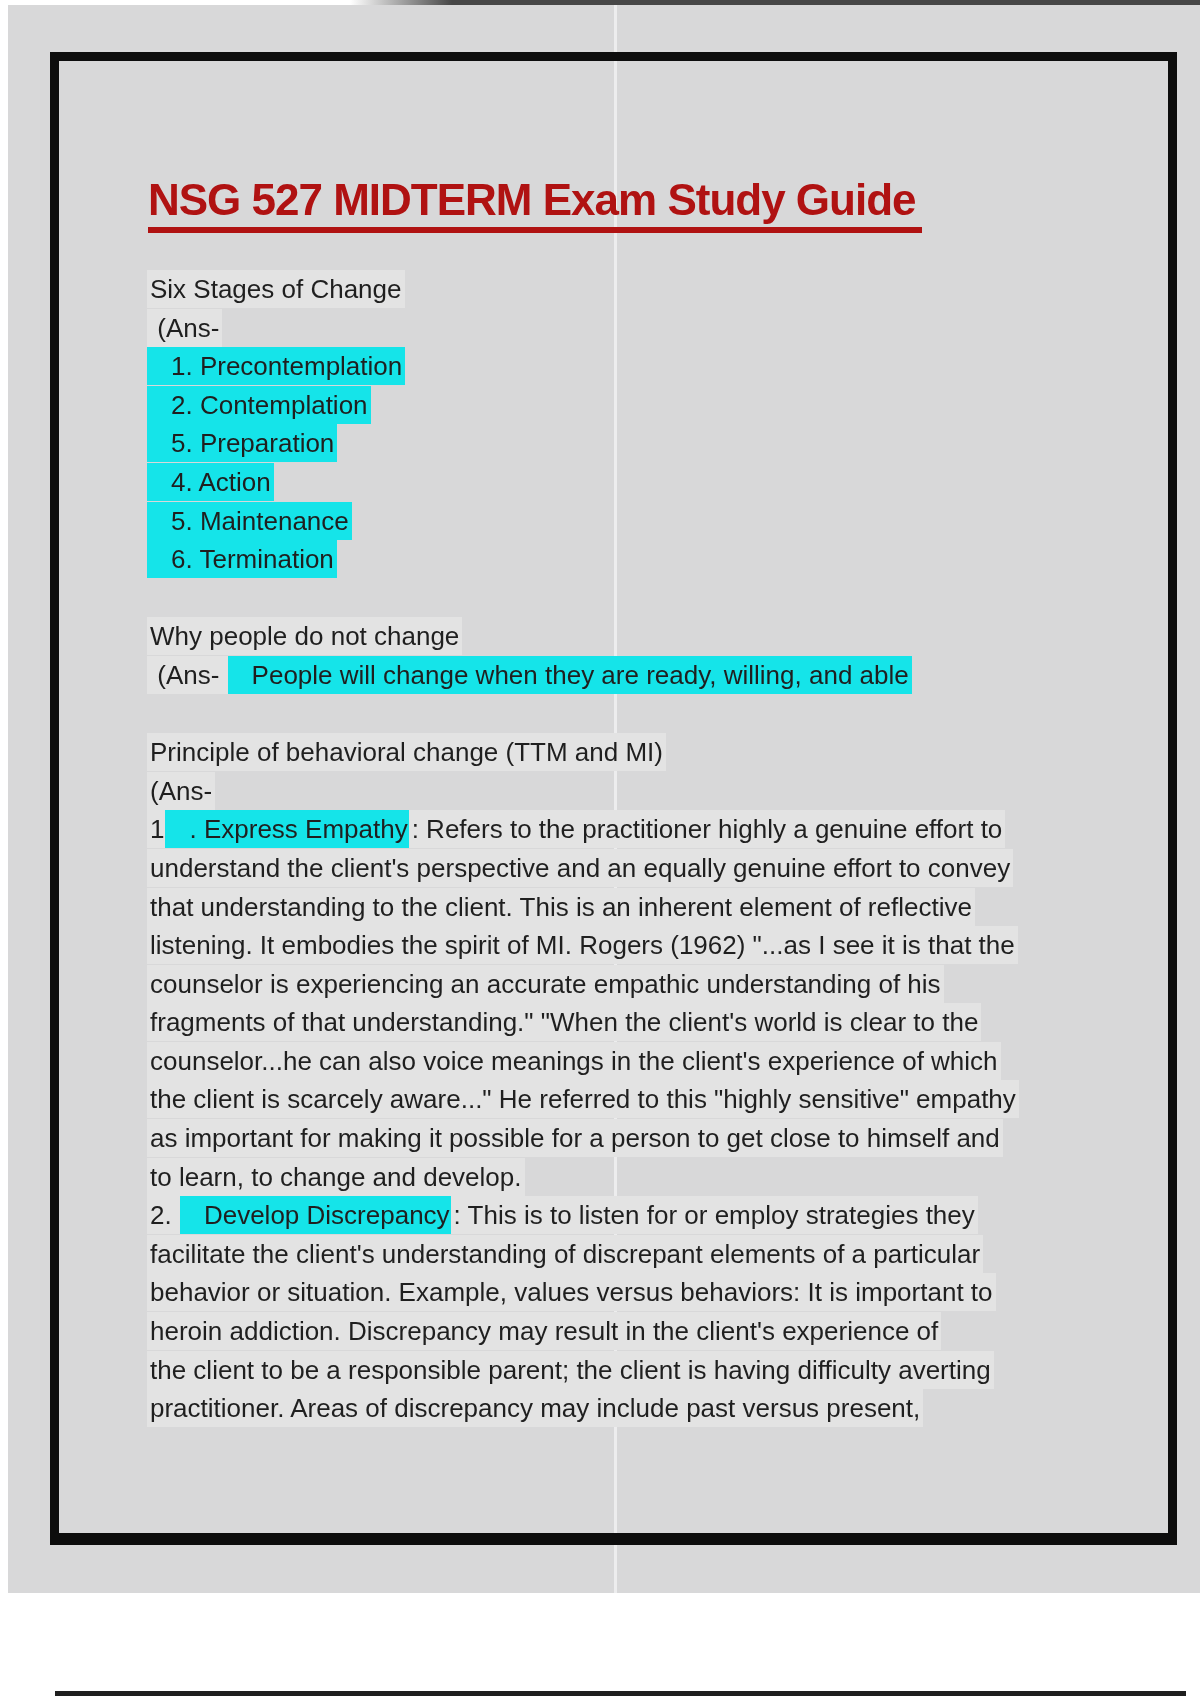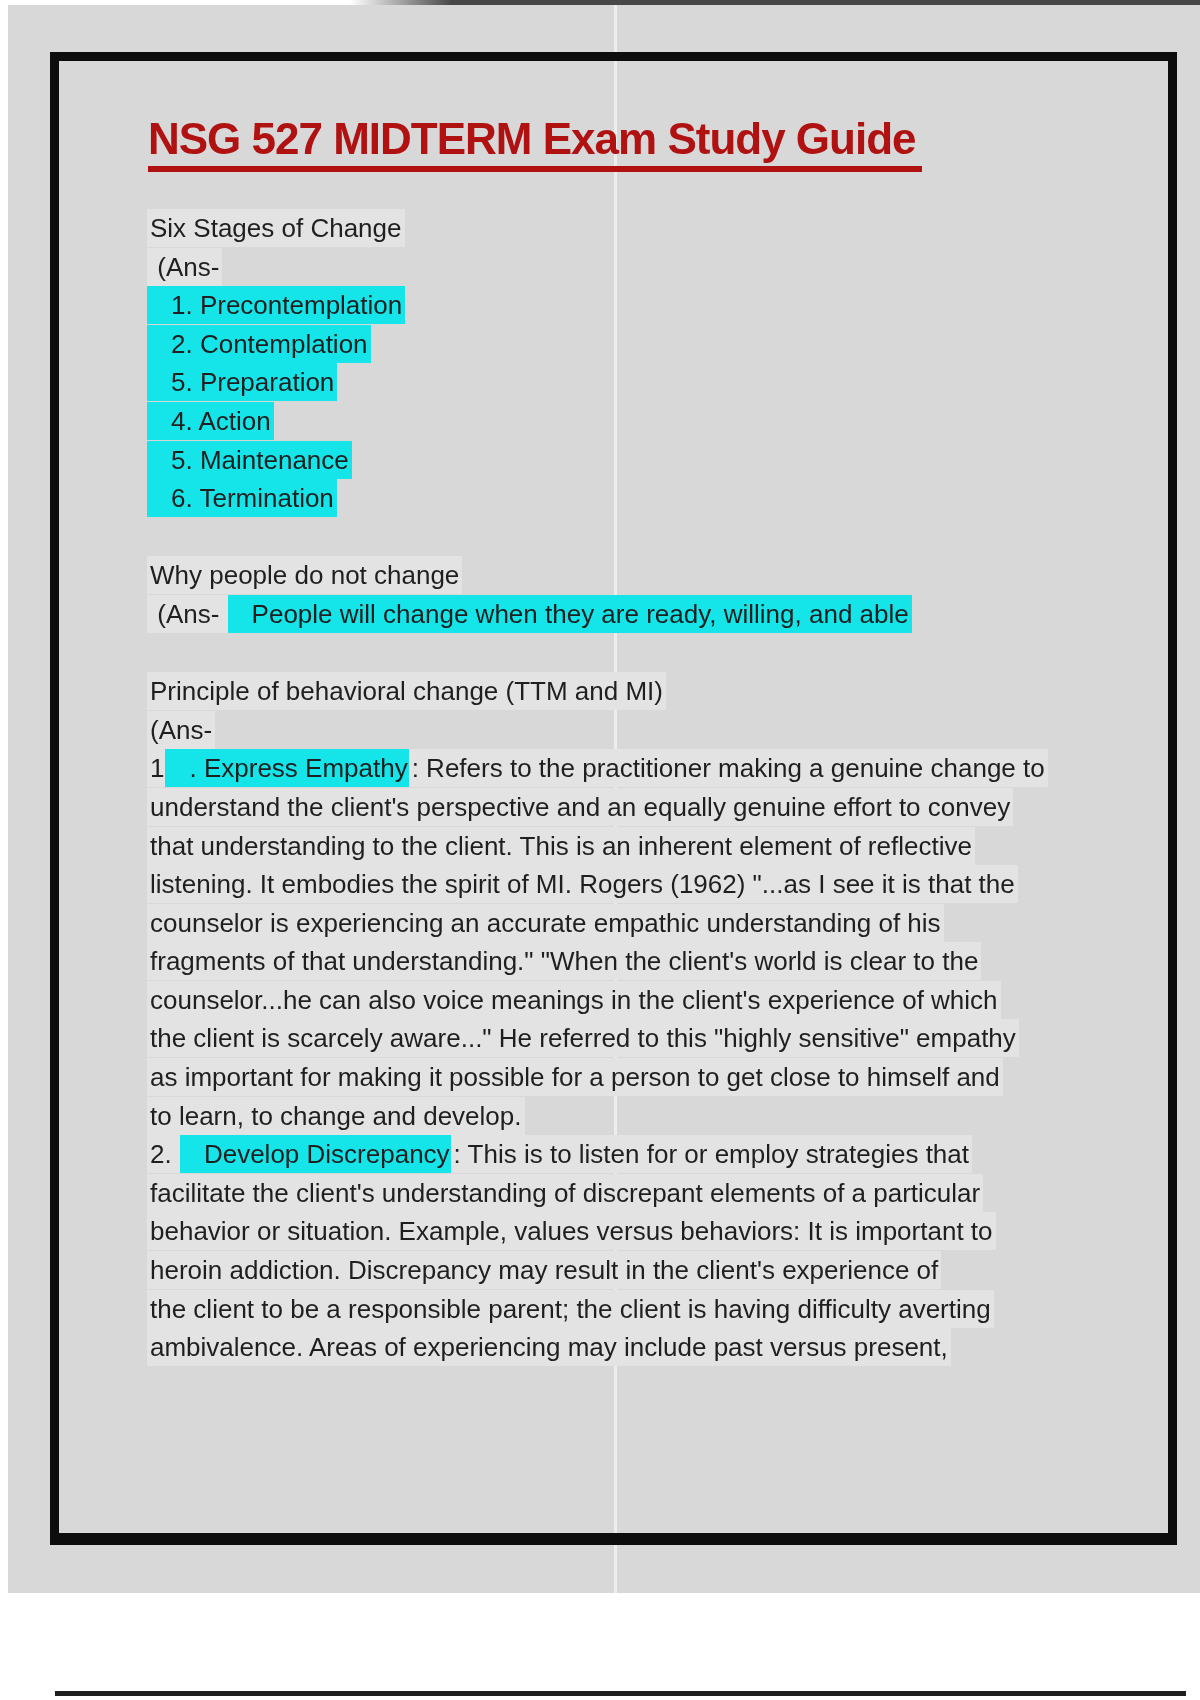--- a/index.html
+++ b/index.html
@@ -20,21 +20,21 @@
     position:absolute;left:606px;top:0;width:3px;height:100%;
     background:rgba(255,255,255,0.55);
   }
   .page-frame{
     position:absolute;left:42px;top:47px;width:1109px;height:1472px;
     border:9px solid var(--frame-color,#0d0d0d);
     border-bottom-width:12px;
   }
   .title{
     display:inline-block;
-    margin:54px 0 0 89px;
+    margin:115px 0 0 89px;
     font-size:44px;line-height:48px;font-weight:bold;letter-spacing:-1px;
     color:var(--title-red,#b01212);
     border-bottom:6px solid var(--title-red,#b01212);
     padding:0 6px 3px 0;
     white-space:pre;
   }
   .content{
     margin:37px 6px 0 89px;
     font-size:26px;
     color:var(--text-color,#1f1f1f);
@@ -67,33 +67,33 @@
         <div class="line"><span class="seg hl-cyan">5. Preparation</span></div>
         <div class="line"><span class="seg hl-cyan">4. Action</span></div>
         <div class="line"><span class="seg hl-cyan">5. Maintenance</span></div>
         <div class="line"><span class="seg hl-cyan">6. Termination</span></div>
         <div class="line"></div>
         <div class="line"><span class="seg hl-gray">Why people do not change</span></div>
         <div class="line"><span class="seg hl-gray"> (Ans- </span><span class="seg hl-cyan">People will change when they are ready, willing, and able</span></div>
         <div class="line"></div>
         <div class="line"><span class="seg hl-gray">Principle of behavioral change (TTM and MI)</span></div>
         <div class="line"><span class="seg hl-gray">(Ans-</span></div>
-        <div class="line"><span class="seg hl-gray">1</span><span class="seg hl-cyan">. Express Empathy</span><span class="seg hl-gray">: Refers to the practitioner making a genuine change to</span></div>
+        <div class="line"><span class="seg hl-gray">1</span><span class="seg hl-cyan">. Express Empathy</span><span class="seg hl-gray">: Refers to the practitioner highly a genuine effort to</span></div>
         <div class="line"><span class="seg hl-gray">understand the client's perspective and an equally genuine effort to convey</span></div>
         <div class="line"><span class="seg hl-gray">that understanding to the client. This is an inherent element of reflective</span></div>
         <div class="line"><span class="seg hl-gray">listening. It embodies the spirit of MI. Rogers (1962) "...as I see it is that the</span></div>
         <div class="line"><span class="seg hl-gray">counselor is experiencing an accurate empathic understanding of his</span></div>
         <div class="line"><span class="seg hl-gray">fragments of that understanding." "When the client's world is clear to the</span></div>
         <div class="line"><span class="seg hl-gray">counselor...he can also voice meanings in the client's experience of which</span></div>
         <div class="line"><span class="seg hl-gray">the client is scarcely aware..." He referred to this "highly sensitive" empathy</span></div>
         <div class="line"><span class="seg hl-gray">as important for making it possible for a person to get close to himself and</span></div>
         <div class="line"><span class="seg hl-gray">to learn, to change and develop.</span></div>
-        <div class="line"><span class="seg hl-gray">2. </span><span class="seg hl-cyan">Develop Discrepancy</span><span class="seg hl-gray">: This is to listen for or employ strategies that</span></div>
+        <div class="line"><span class="seg hl-gray">2. </span><span class="seg hl-cyan">Develop Discrepancy</span><span class="seg hl-gray">: This is to listen for or employ strategies they</span></div>
         <div class="line"><span class="seg hl-gray">facilitate the client's understanding of discrepant elements of a particular</span></div>
         <div class="line"><span class="seg hl-gray">behavior or situation. Example, values versus behaviors: It is important to</span></div>
         <div class="line"><span class="seg hl-gray">heroin addiction. Discrepancy may result in the client's experience of</span></div>
         <div class="line"><span class="seg hl-gray">the client to be a responsible parent; the client is having difficulty averting</span></div>
-        <div class="line"><span class="seg hl-gray">ambivalence. Areas of experiencing may include past versus present,</span></div>
+        <div class="line"><span class="seg hl-gray">practitioner. Areas of discrepancy may include past versus present,</span></div>
       </div>
   </div>
 </div>
 
 <div class="bottom-rule"></div>
 
 </body></html>

